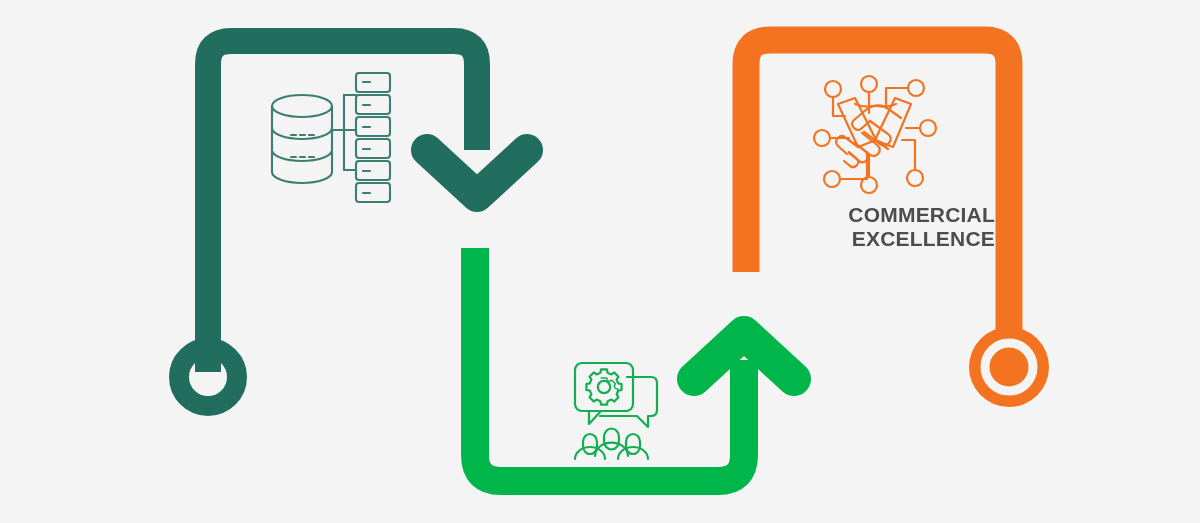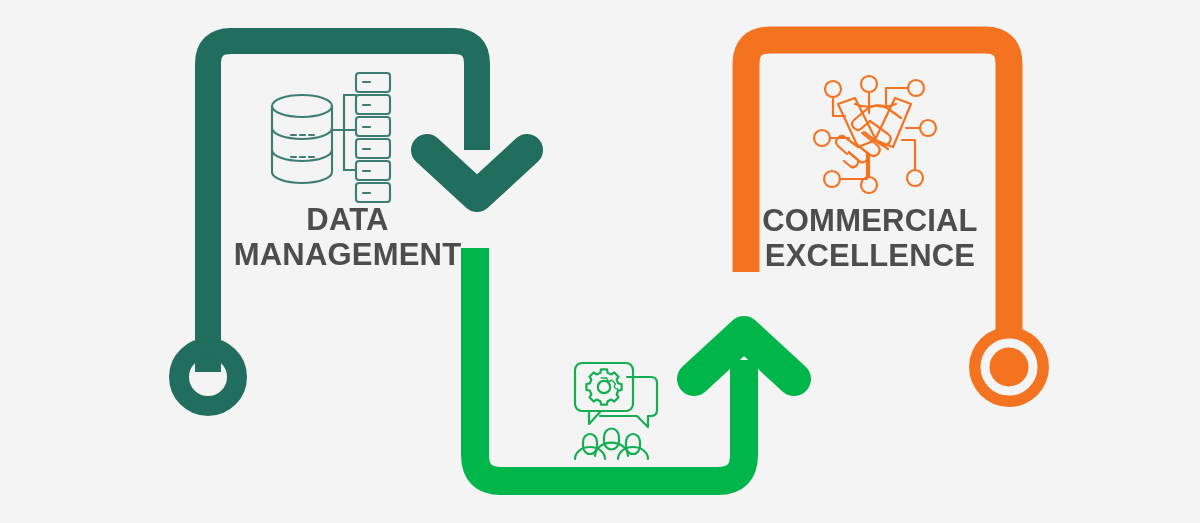--- a/index.html
+++ b/index.html
@@ -46,21 +46,22 @@
   #label-customer-profiling {
     left: 492px;
     top: 276px;
     width: 250px;
     font-size: 27px;
   }
   #label-commercial-excellence {
     left: 745px;
     top: 203px;
     width: 250px;
-    font-size: 31px;
+    font-size: 21px;
+    text-align: right;
   }
 </style>
 </head>
 <body>
 
 <div id="diagram-root">
 
   <svg id="flow-svg" viewBox="0 0 1200 523" xmlns="http://www.w3.org/2000/svg">
 
     <rect x="0" y="0" width="1200" height="523" fill="#f4f4f4"></rect>
@@ -186,20 +187,18 @@
         <path d="M 870 121 l 18 13 q 5 4 1 9 q -4 5 -9 1 l -16 -12"></path>
         <path d="M 862 133 l 15 12 q 5 4 1 9 q -4 4 -9 0 l -14 -11"></path>
         <path d="M 855 143 l 11 9 q 5 4 1 8 q -4 4 -8 1 l -10 -8"></path>
         <path d="M 849 152 l 7 6 q 4 3 1 7 q -3 4 -7 1 l -6 -5"></path>
         <path d="M 858 147 l -12 -9 q -4 -4 -8 0 q -4 4 0 8 l 9 8"></path>
         <path d="M 876 140 l 12 9"></path>
       </g>
     </g>
   </svg>
 
-  <div class="stage-label" id="label-data-management">DATA
-MANAGEMENT</div>
 
 
   <div class="stage-label" id="label-commercial-excellence">COMMERCIAL
 EXCELLENCE</div>
 
 </div>
 
 </body></html>

